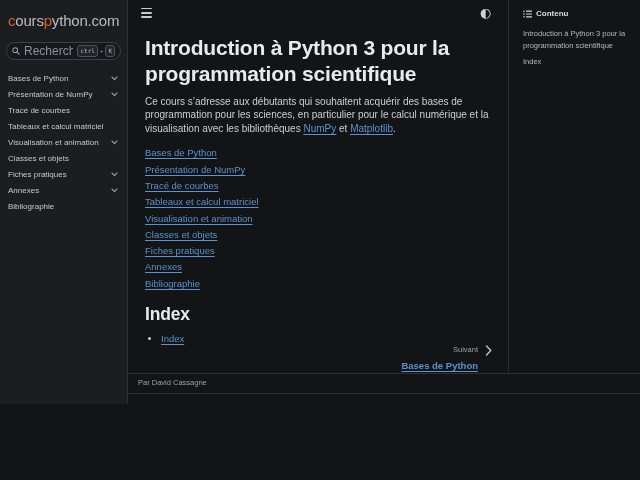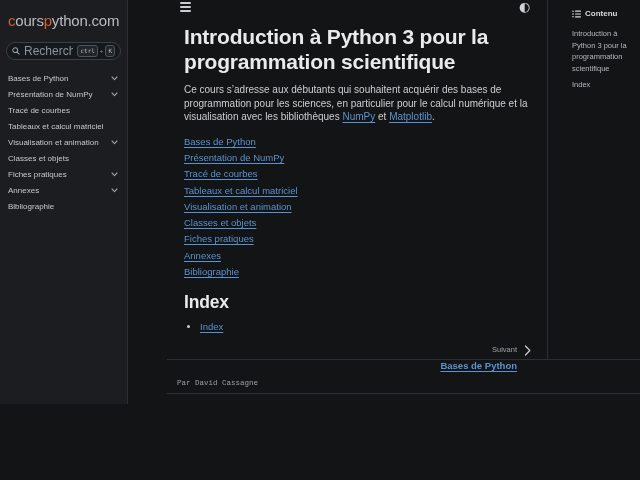--- a/index.html
+++ b/index.html
@@ -2,21 +2,21 @@
 <html lang="fr"><head>
 <meta charset="utf-8">
 <style>
   html,body{margin:0;padding:0;}
   body{
     width:640px;height:480px;overflow:hidden;
     background:#131416;
     font-family:"Liberation Sans", sans-serif;
     -webkit-font-smoothing:antialiased;
   }
-  .app{display:flex;width:640px;height:404px;gap:39px;}
+  .app{display:flex;width:640px;height:404px;}
 
   
   .sidebar{
     width:128px;flex:0 0 128px;box-sizing:border-box;
     background:#1b1d20;border-right:1px solid #2c2f33;
     padding-top:9px;
   }
   .logo{padding:3px 8px 10px 8px;font-size:15px;color:#b9bcbf;white-space:nowrap;letter-spacing:-0.2px;}
   .logo .accent{color:#d2602e;}
   .search-box{
@@ -56,39 +56,38 @@
     color:#e8eaec;letter-spacing:-0.2px;
   }
   .intro{margin:9px 0 0 0;font-size:10px;line-height:13.5px;color:#ccced1;}
   a.blue{color:#5b92cf;text-decoration:underline;text-decoration-thickness:1px;text-underline-offset:1.5px;}
   .quicklinks{margin-top:10px;}
   .quicklinks a{display:table;font-size:9.5px;line-height:16.3px;}
   .content h2{margin:12px 0 0 0;font-size:17.5px;font-weight:700;color:#e8eaec;letter-spacing:-0.2px;}
   .index-list{margin:8px 0 0 0;padding-left:16px;color:#ccced1;}
   .index-list li{font-size:9.5px;line-height:12px;}
   .index-list li a{font-size:9.5px;}
-  .next-nav{margin-top:12px;display:flex;justify-content:flex-end;align-items:flex-start;gap:7px;}
+  .next-nav{display:flex;justify-content:flex-end;align-items:flex-start;gap:7px;}
   .next-text{text-align:right;}
   .next-label{font-size:7.5px;color:#9ca0a5;line-height:10px;}
   .next-link{font-size:9.5px;font-weight:700;line-height:12px;display:inline-block;}
   .next-chevron{display:flex;}
 
   
-  .toc{flex:1;box-sizing:border-box;border-left:1px solid #2c2f33;padding:9px 6px 0 24px;}
+  .toc{flex:1;box-sizing:border-box;border-left:1px solid #2c2f33;padding:9px 6px 0 14px;}
   .toc-header{display:flex;align-items:center;gap:4px;cursor:default;}
   .toc-title{font-size:8px;font-weight:700;color:#d8dadd;}
   .toc-items{margin-top:10px;}
   .toc-item{font-size:7.5px;line-height:11.5px;color:#b3b8bd;margin-bottom:5px;cursor:pointer;}
 
   
   .footer{
     flex:0 0 auto;box-sizing:border-box;
     border-top:1px solid #2c2f33;border-bottom:1px solid #2c2f33;
-    padding:17px 10px 4px 10px;
-    font-family:Liberation Mono, monospace;
+    padding:3px 10px 4px 10px;
   }
   .footer-line{font-size:7.5px;line-height:12px;color:#9ca0a5;}
   .bottom-spacer{height:10px;}
 </style>
 </head>
 <body>
 
 <div class="app">
 
   <aside class="sidebar">

